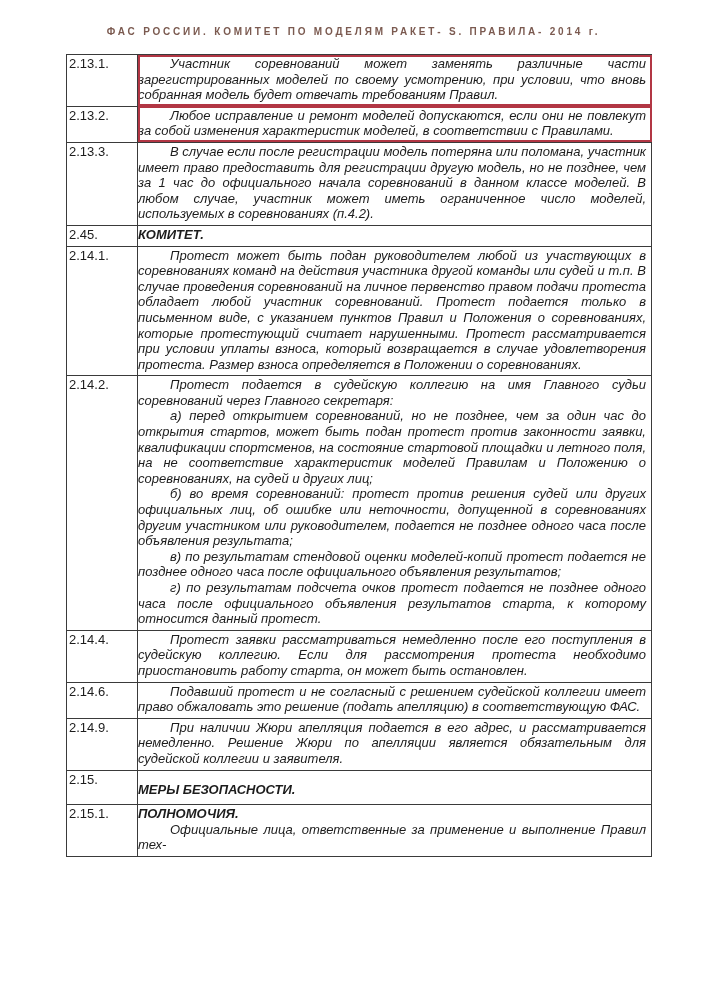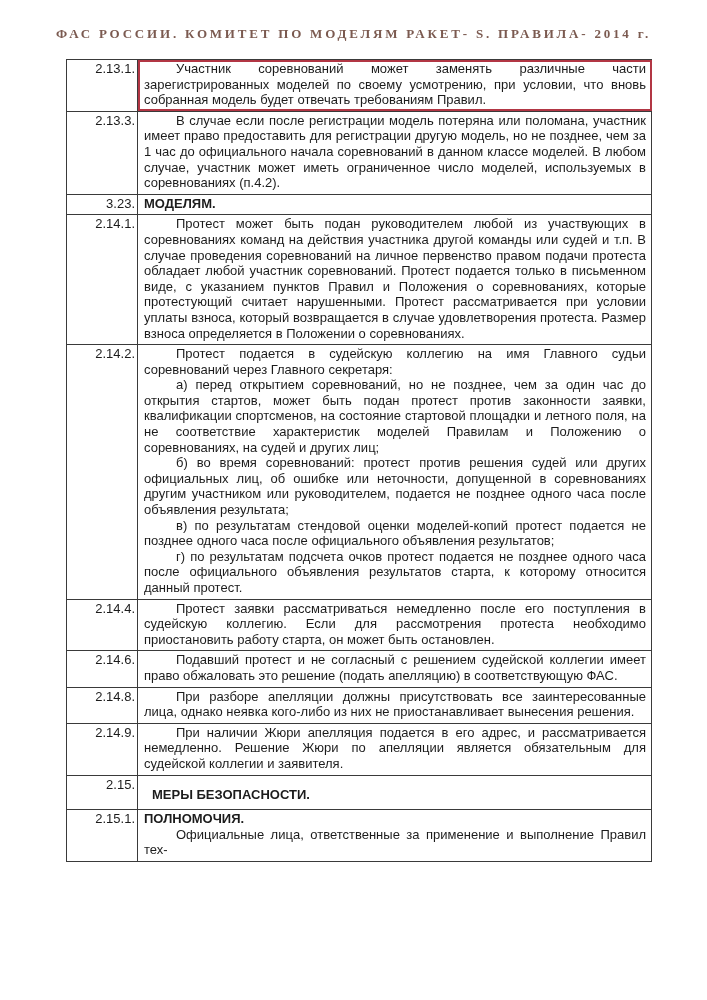--- a/index.html
+++ b/index.html
@@ -11,95 +11,101 @@
     width: 707px;
     height: 1000px;
     overflow: hidden;
     font-family: "Liberation Sans", sans-serif;
     color: #1c1c1c;
     position: relative;
   }
   .page-header {
     margin-top: 26px;
     text-align: center;
-    font-family: Liberation Serif, serif;
+    font-family: Liberation Sans, sans-serif;
     font-weight: bold;
-    font-size: 13px;
+    font-size: 10px;
     letter-spacing: 2.8px;
     color: #7b5a50;
     white-space: nowrap;
   }
   table.rules {
     border-collapse: collapse;
     table-layout: fixed;
     width: 586px;
     margin: 17px 0 0 66px;
     font-size: 13px;
     line-height: 15.6px;
   }
   table.rules, table.rules td {
     border: 1px solid #3a3a3a;
   }
   table.rules {
     border-width: 1.5px;
   }
   td.num {
     width: 66px;
-    text-align: right;
+    text-align: left;
     vertical-align: top;
     padding: 1px 2px 2px 2px;
   }
   td.txt {
     vertical-align: top;
-    padding: 1px 5px 3px 6px;
+    padding: 1px 5px 3px 0;
     text-align: justify;
+    font-style: italic;
   }
   td.txt p {
     margin: 0;
   }
   p.para {
     text-indent: 32px;
   }
   p.cell-title {
     font-weight: bold;
     text-indent: 0;
   }
   td.hl {
     outline: 2px solid #b23644;
     outline-offset: -2px;
   }
   td.pad-title p.cell-title {
     padding-top: 10px;
     padding-bottom: 4px;
-    margin-left: 8px;
   }
 </style>
 </head>
 <body>
 
 <div class="page-header">ФАС РОССИИ. КОМИТЕТ ПО МОДЕЛЯМ РАКЕТ- S. ПРАВИЛА- 2014 г.</div>
 
 <table class="rules">
   <tbody>
     <tr>
       <td class="num">2.13.1.</td>
       <td class="txt hl">
         <p class="para">Участник соревнований может заменять различные части зарегистрированных моделей по своему усмотрению, при условии, что вновь собранная модель будет отвечать требованиям Правил.</p>
       </td>
     </tr>
     <tr>
+      <td class="num">2.13.2.</td>
+      <td class="txt hl">
+        <p class="para">Любое исправление и ремонт моделей допускаются, если они не повлекут за собой изменения характеристик моделей, в соответствии с Правилами.</p>
+      </td>
+    </tr>
+    <tr>
       <td class="num">2.13.3.</td>
       <td class="txt">
         <p class="para">В случае если после регистрации модель потеряна или поломана, участник имеет право предоставить для регистрации другую модель, но не позднее, чем за 1 час до официального начала соревнований в данном классе моделей. В любом случае, участник может иметь ограниченное число моделей, используемых в соревнованиях (п.4.2).</p>
       </td>
     </tr>
     <tr>
-      <td class="num">3.23.</td>
+      <td class="num">2.45.</td>
       <td class="txt">
-        <p class="cell-title">МОДЕЛЯМ.</p>
+        <p class="cell-title">КОМИТЕТ.</p>
       </td>
     </tr>
     <tr>
       <td class="num">2.14.1.</td>
       <td class="txt">
         <p class="para">Протест может быть подан руководителем любой из участвующих в соревнованиях команд на действия участника другой команды или судей и т.п. В случае проведения соревнований на личное первенство правом подачи протеста обладает любой участник соревнований. Протест подается только в письменном виде, с указанием пунктов Правил и Положения о соревнованиях, которые протестующий считает нарушенными. Протест рассматривается при условии уплаты взноса, который возвращается в случае удовлетворения протеста. Размер взноса определяется в Положении о соревнованиях.</p>
       </td>
     </tr>
     <tr>
       <td class="num">2.14.2.</td>
@@ -117,26 +123,20 @@
         <p class="para">Протест заявки рассматриваться немедленно после его поступления в судейскую коллегию. Если для рассмотрения протеста необходимо приостановить работу старта, он может быть остановлен.</p>
       </td>
     </tr>
     <tr>
       <td class="num">2.14.6.</td>
       <td class="txt">
         <p class="para">Подавший протест и не согласный с решением судейской коллегии имеет право обжаловать это решение (подать апелляцию) в соответствующую ФАС.</p>
       </td>
     </tr>
     <tr>
-      <td class="num">2.14.8.</td>
-      <td class="txt">
-        <p class="para">При разборе апелляции должны присутствовать все заинтересованные лица, однако неявка кого-либо из них не приостанавливает вынесения решения.</p>
-      </td>
-    </tr>
-    <tr>
       <td class="num">2.14.9.</td>
       <td class="txt">
         <p class="para">При наличии Жюри апелляция подается в его адрес,  и рассматривается немедленно. Решение Жюри по апелляции является обязательным для судейской коллегии и заявителя.</p>
       </td>
     </tr>
     <tr>
       <td class="num">2.15.</td>
       <td class="txt pad-title">
         <p class="cell-title">МЕРЫ БЕЗОПАСНОСТИ.</p>
       </td>

